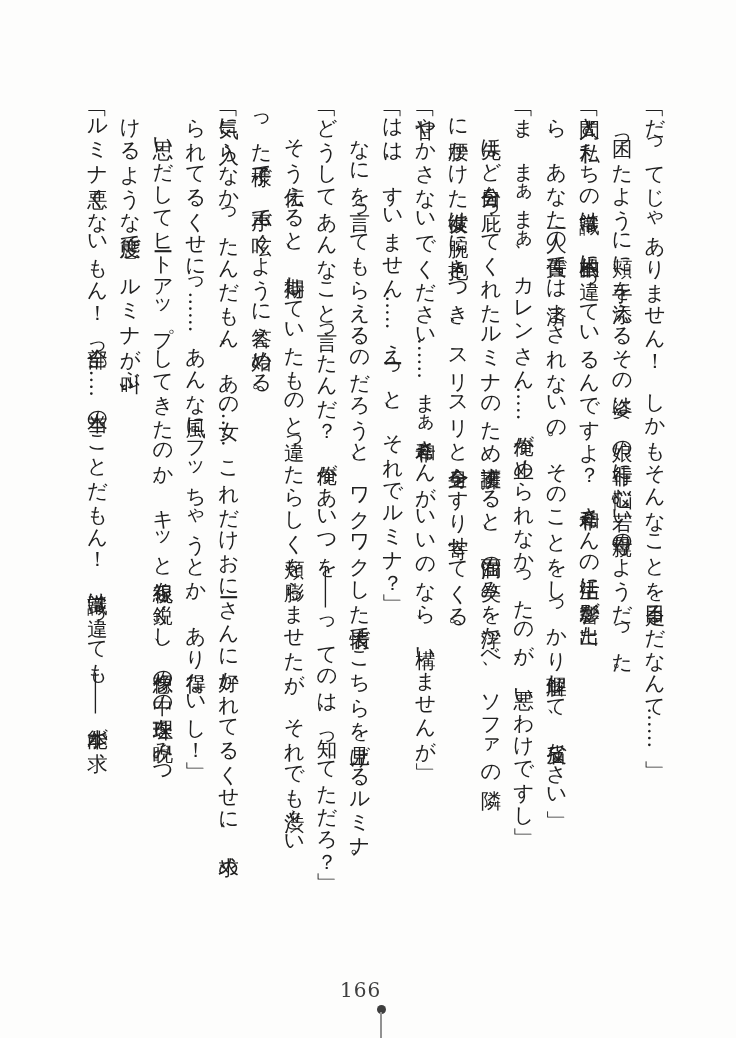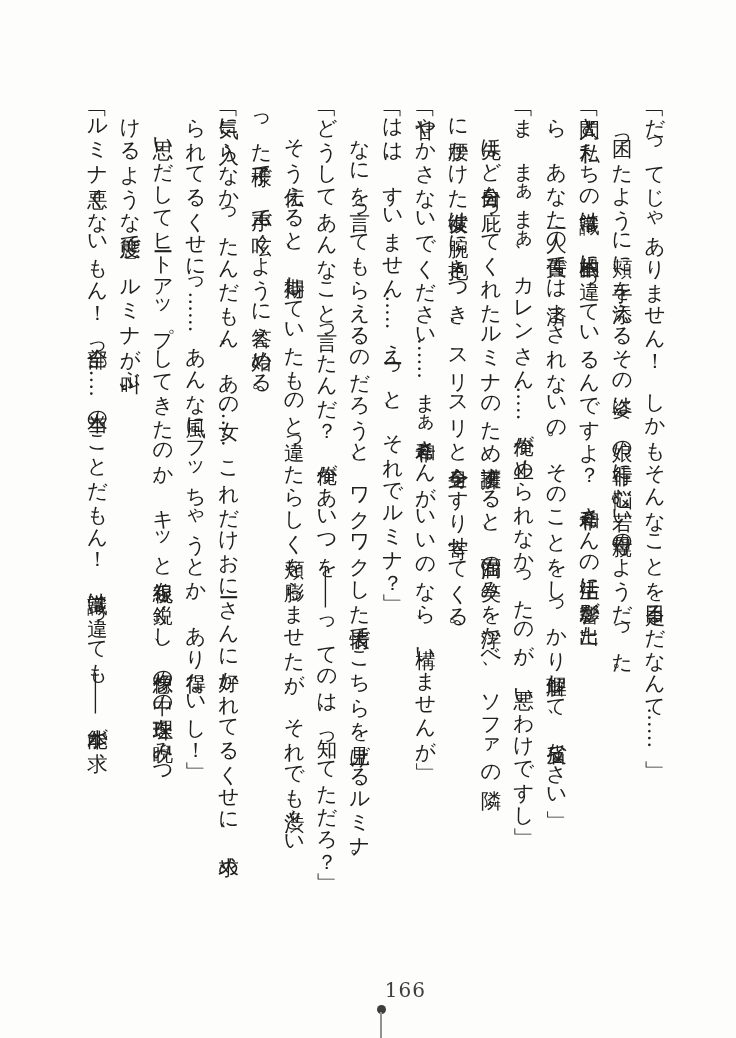--- a/index.html
+++ b/index.html
@@ -37,21 +37,21 @@
     padding: 0;
     line-height: 32.8px;
     white-space: nowrap;
     font-kerning: none;
   }
   .footer-number {
     position: absolute;
     top: 978px;
     left: 340px;
     width: 86px;
-    text-align: right;
+    text-align: left;
     font-size: 20px;
     letter-spacing: 1px;
     color: #3f3f3f;
     font-family: "DejaVu Serif", "Liberation Serif", serif;
   }
   .marker-dot {
     position: absolute;
     left: 377px;
     top: 1005px;
     width: 9px;

